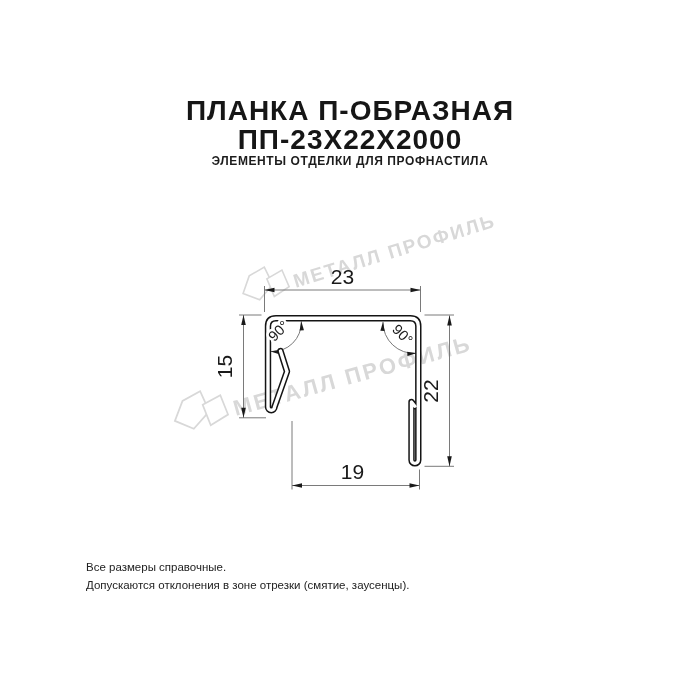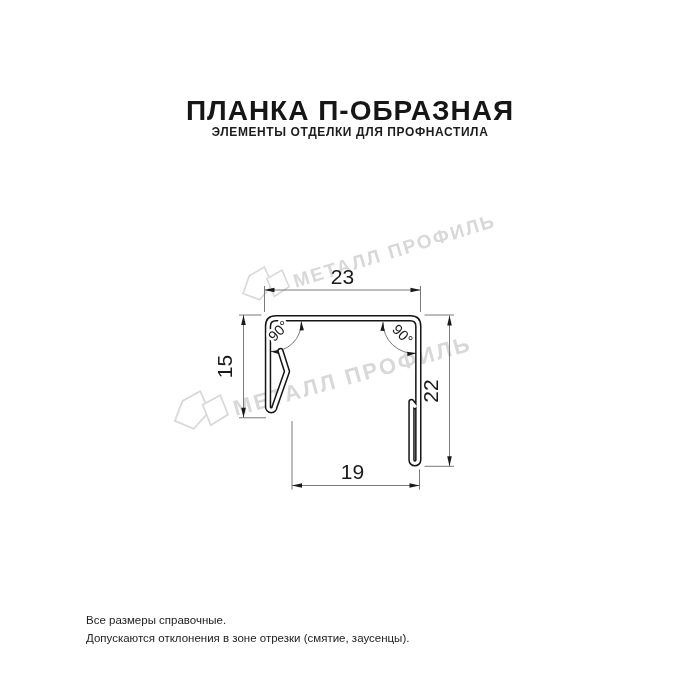--- a/index.html
+++ b/index.html
@@ -8,35 +8,36 @@
     font-family:"Liberation Sans", sans-serif;
   }
   .header{position:absolute;left:0;top:96px;width:700px;text-align:center;}
   .title-line{
     font-weight:bold;color:#161616;font-size:28px;line-height:29px;letter-spacing:1px;
   }
   .subtitle{
     font-weight:bold;color:#1c1c1c;font-size:12px;letter-spacing:0.6px;
   }
   .footer{
-    position:absolute;left:86px;top:612px;color:#222222;font-size:11.5px;line-height:17.5px;
+    position:absolute;left:86px;top:559px;color:#222222;font-size:11.5px;line-height:17.5px;
   }
   svg{position:absolute;left:0;top:0;}
   .dim-label{fill:#1a1a1a;font-size:21px;font-family:"Liberation Sans",sans-serif;}
   .angle-label{
     fill:#1a1a1a;font-size:14.5px;font-family:"Liberation Sans",sans-serif;
     paint-order:stroke;stroke:#ffffff;stroke-width:5px;stroke-linejoin:round;
   }
   .wm-text{font-weight:bold;font-family:"Liberation Sans",sans-serif;}
 </style>
 </head>
 <body>
 
 <div class="header">
   <div class="title-line">ПЛАНКА П-ОБРАЗНАЯ</div>
+  <div class="title-line">ПП-23Х22Х2000</div>
   <div class="subtitle">ЭЛЕМЕНТЫ ОТДЕЛКИ ДЛЯ ПРОФНАСТИЛА</div>
 </div>
 
 <svg width="700" height="700" viewBox="0 0 700 700">
 
   <g transform="translate(246,303) rotate(-17)">
     <polygon points="0,-10 11,-25 28,-29 31,-10 14,1" fill="#ffffff" stroke="#d8d8d8" stroke-width="1.6"></polygon>
     <polygon points="27,-17 44,-21 46,-3 29,2" fill="#ffffff" stroke="#d8d8d8" stroke-width="1.6"></polygon>
     <text class="wm-text" x="52" y="0" font-size="19" letter-spacing="2" fill="#d8d8d8">МЕТАЛЛ ПРОФИЛЬ</text>
   </g>

